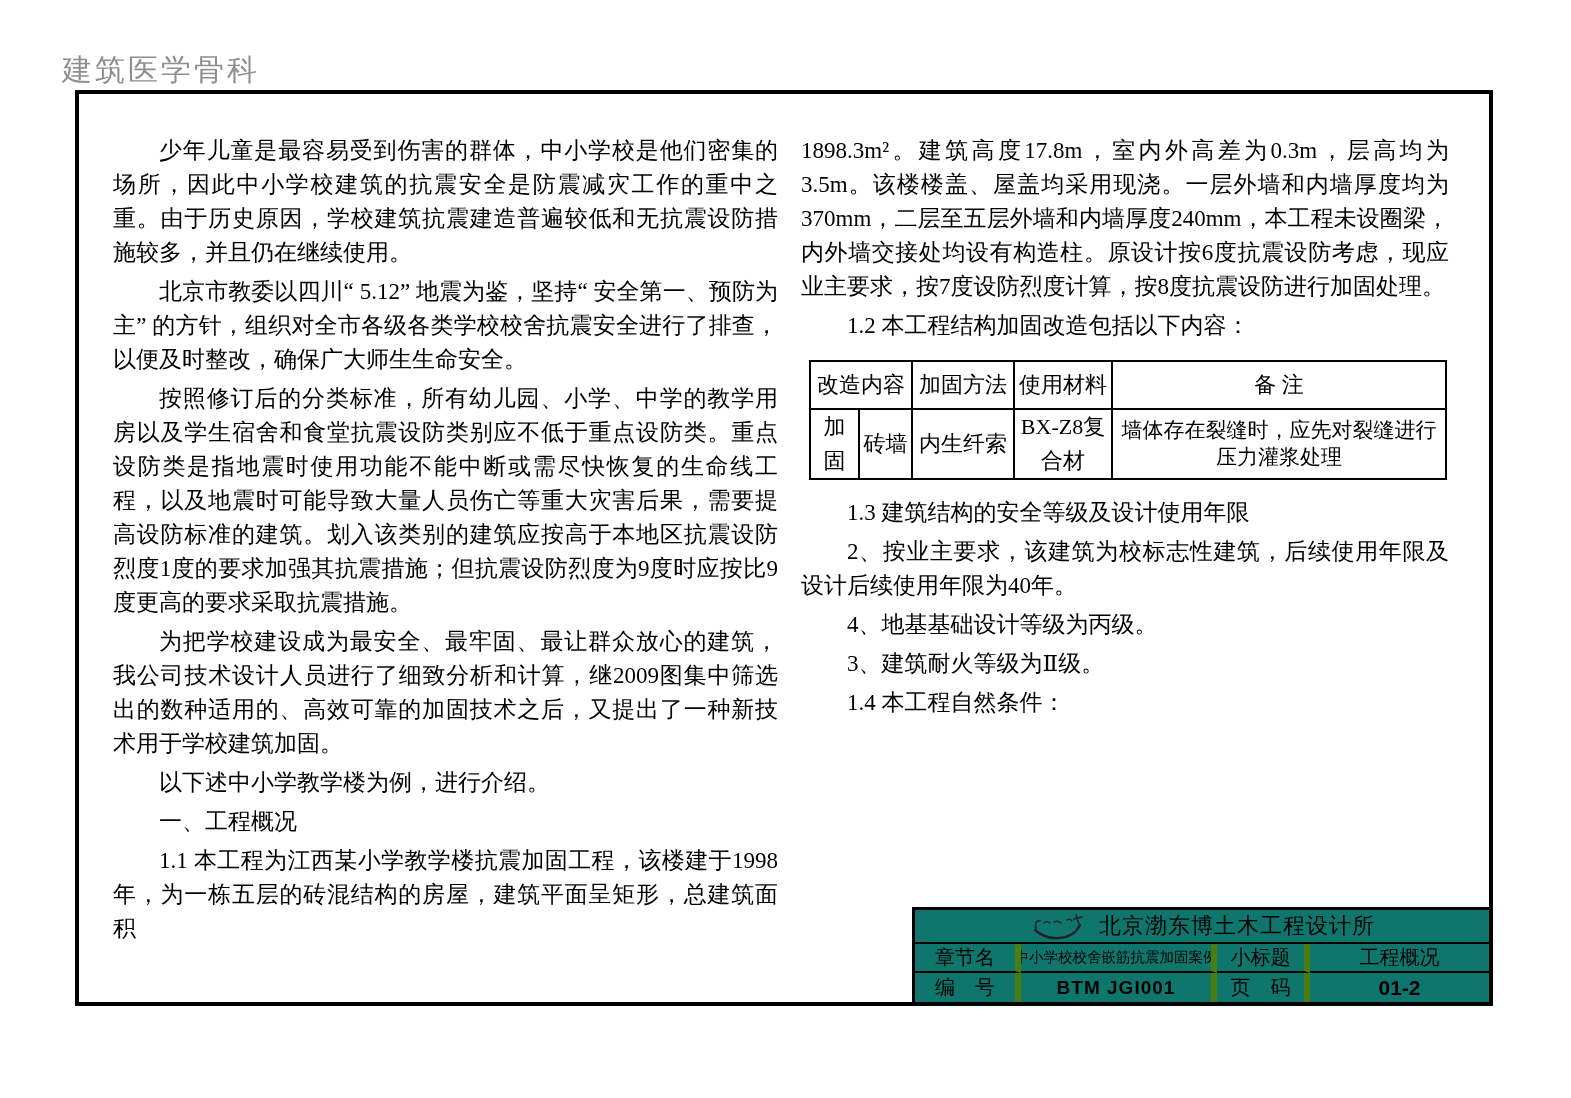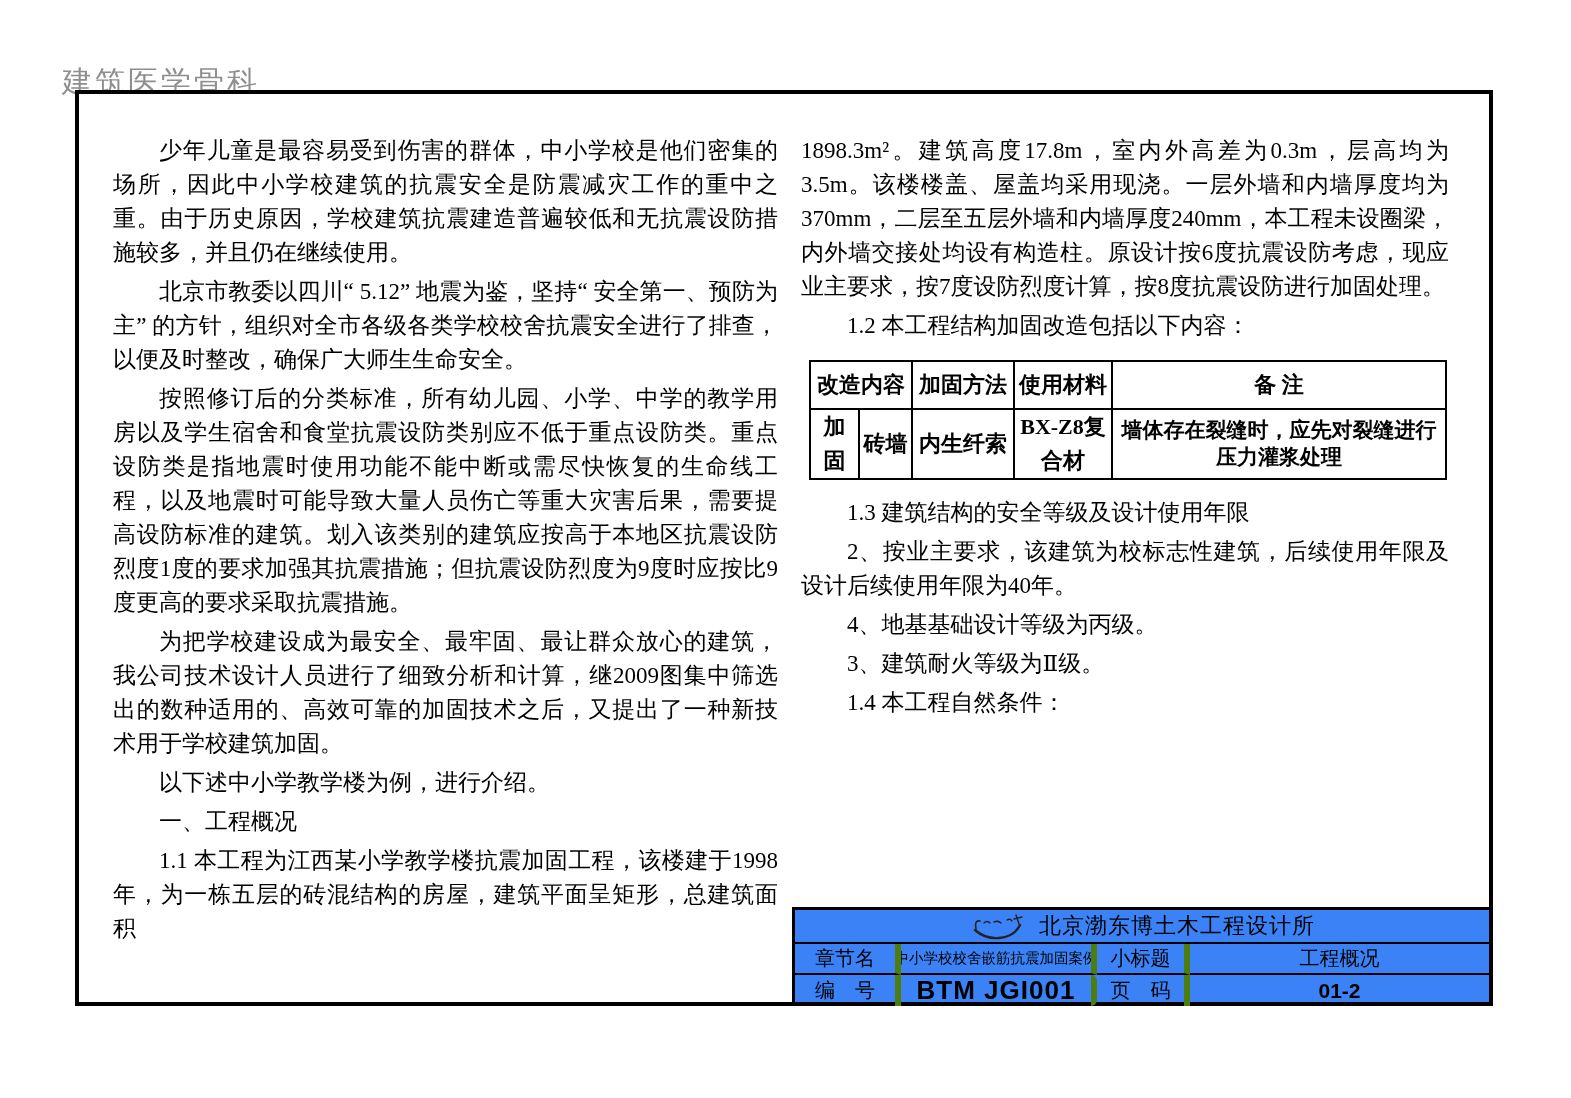--- a/index.html
+++ b/index.html
@@ -1,64 +1,64 @@
 <!DOCTYPE html>
 <html><head>
 <meta charset="utf-8">
 <style>
   html,body{margin:0;padding:0;}
   body{
     width:1571px;height:1098px;position:relative;background:#ffffff;
     font-family:"Liberation Serif","DejaVu Serif",serif;color:#000;overflow:hidden;
   }
   .watermark{
-    position:absolute;left:62px;top:62px;font-size:30px;color:#8f8f8f;
+    position:absolute;left:62px;top:50px;font-size:30px;color:#8f8f8f;
     letter-spacing:3px;font-family:"Liberation Serif","DejaVu Serif",serif;
   }
   .doc-frame{
     position:absolute;left:75px;top:90px;width:1418px;height:916px;
     border:4px solid #000;box-sizing:border-box;background:#fff;
   }
   .col{position:absolute;top:40px;font-size:23px;line-height:34px;text-align:justify;}
   .col-left{left:34px;width:665px;}
   .col-right{left:722px;width:648px;}
   .col p{margin:0 0 5px 0;text-indent:2em;}
   .col p.no-indent{text-indent:0;}
   .section-heading{margin:21px 0 20px 0;text-indent:0;}
   .retro-table{
     border-collapse:collapse;margin:17px 0 16px 8px;width:636px;
     table-layout:fixed;text-align:center;font-size:22px;
   }
-  .retro-table td{border:2px solid #000;padding:0 2px;vertical-align:middle;font-weight:bold;}
+  .retro-table td{border:2px solid #000;padding:0 2px;vertical-align:middle;}
   .retro-table .hrow td{height:46px;}
   .retro-table .drow td{height:56px;}
   .retro-table .note-cell{line-height:27px;font-size:21px;}
   .title-block{
-    position:absolute;right:0;bottom:0;width:697px;height:95px;
+    position:absolute;right:0;bottom:0;width:577px;height:95px;
     border-left:3px solid #000;border-top:3px solid #000;box-sizing:border-box;
-    display:flex;flex-direction:column;background:#3b82f6;
+    display:flex;flex-direction:column;background:#0f766e;
   }
   .tb-company{
     height:37px;border-bottom:2px solid #000;display:flex;align-items:center;
     justify-content:center;gap:12px;font-size:22px;letter-spacing:1px;
     font-family:"Liberation Sans","DejaVu Sans",sans-serif;
   }
   .tb-grid{
     flex:1;display:grid;grid-template-columns:106px 196px 93px 1fr;
     grid-template-rows:1fr 1fr;
   }
   .tb-cell{
     display:flex;align-items:center;justify-content:center;
     border-right:6px solid #4d7c0f;border-bottom:2px solid #000;
     font-size:20px;overflow:hidden;white-space:nowrap;
   }
   .tb-grid .tb-cell:nth-child(4n){border-right:none;}
   .tb-grid .tb-cell:nth-child(n+5){border-bottom:none;}
   .tb-chapter-value{font-size:14.5px;font-family:"Liberation Sans","DejaVu Sans",sans-serif;}
-  .tb-code{font-size:26px;font-weight:bold;font-family:"Liberation Sans","DejaVu Sans",sans-serif;letter-spacing:1px;border-radius:6px;}
+  .tb-code{font-size:19px;font-weight:bold;font-family:"Liberation Sans","DejaVu Sans",sans-serif;letter-spacing:1px;}
   .tb-page-value{font-size:21px;font-weight:bold;font-family:"Liberation Sans","DejaVu Sans",sans-serif;}
   .logo{flex:0 0 auto;}
 </style>
 </head>
 <body>
 
 <div class="watermark">建筑医学骨科</div>
 
 <div class="doc-frame">
 

